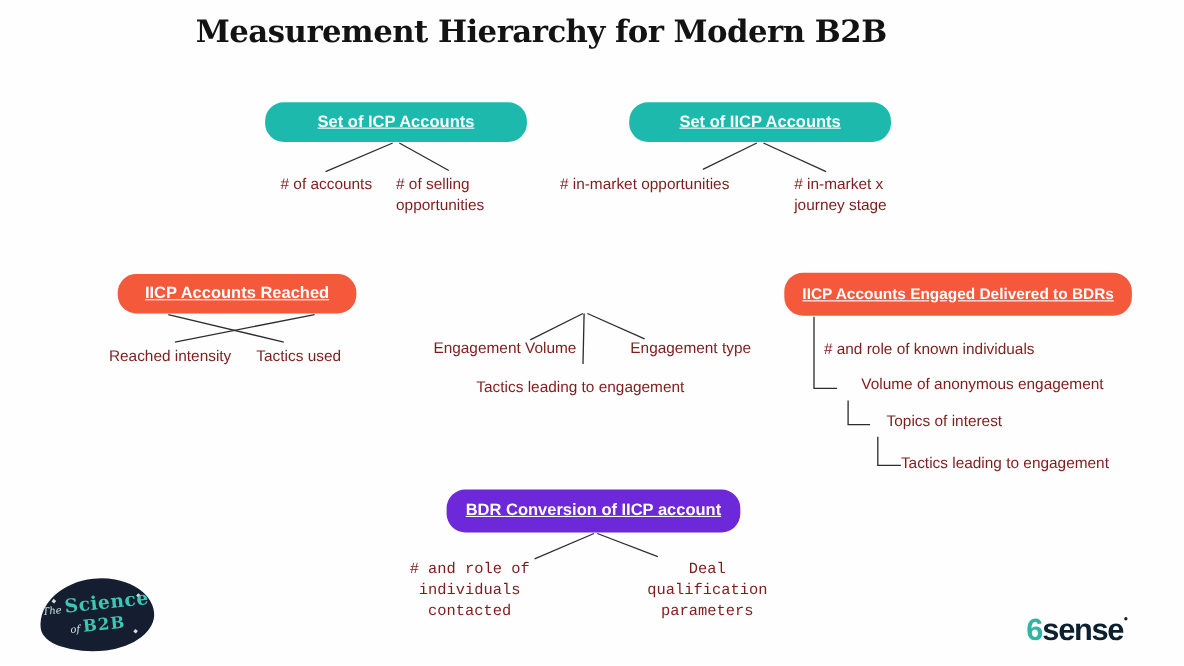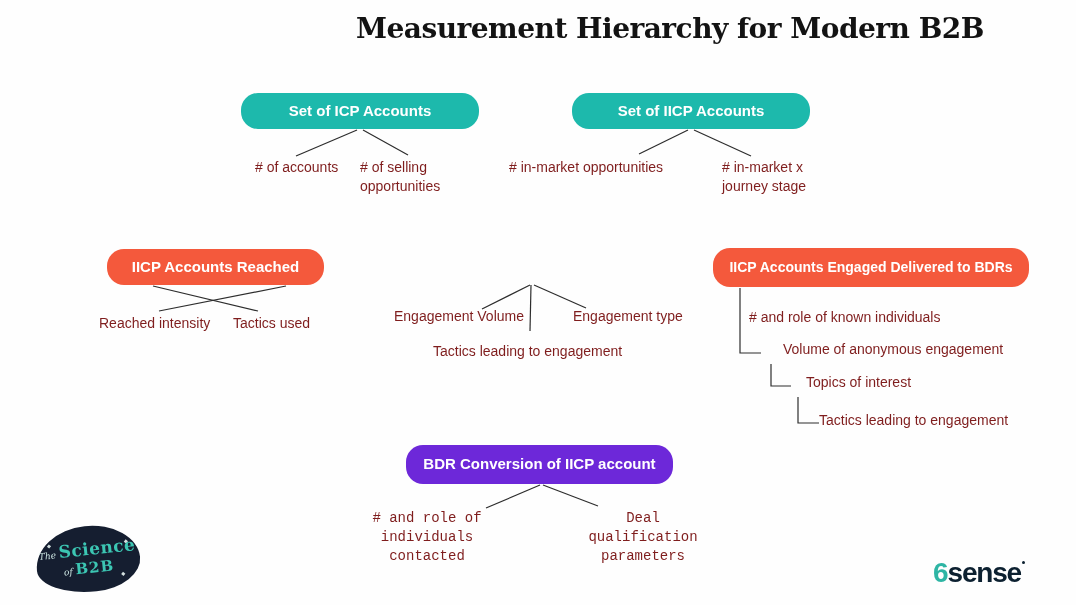--- a/index.html
+++ b/index.html
@@ -2,28 +2,28 @@
 <html><head>
 <meta charset="utf-8">
 <style>
   html,body{margin:0;padding:0;background:#ffffff;}
   .canvas{
     position:relative;width:1076px;height:605px;background:#fefefe;
     font-family:"Liberation Sans",sans-serif;overflow:hidden;
   }
   .title{
     position:absolute;top:12px;left:0;width:984px;margin:0;
-    text-align:right;font-family:"DejaVu Serif",serif;font-weight:700;
+    text-align:center;font-family:"DejaVu Serif",serif;font-weight:700;
     font-size:28px;letter-spacing:-0.5px;color:#131313;
   }
   svg.lines{position:absolute;left:0;top:0;}
   .node{
     position:absolute;display:flex;align-items:center;justify-content:center;
     color:#ffffff;font-weight:700;font-size:15px;border-radius:17px;
-    text-align:center;line-height:1.1;
+    text-align:center;line-height:1.1;text-decoration:underline;
   }
   .teal{background:#1db9ac;}
   .orange{background:#f4593c;}
   .brown{background:#6d28d9;}
   .leaf{
     position:absolute;font-size:14px;color:#7f1d1d;line-height:19px;
     white-space:pre-line;
   }
   .centered{text-align:center;font-family:Liberation Mono, monospace;}
   

